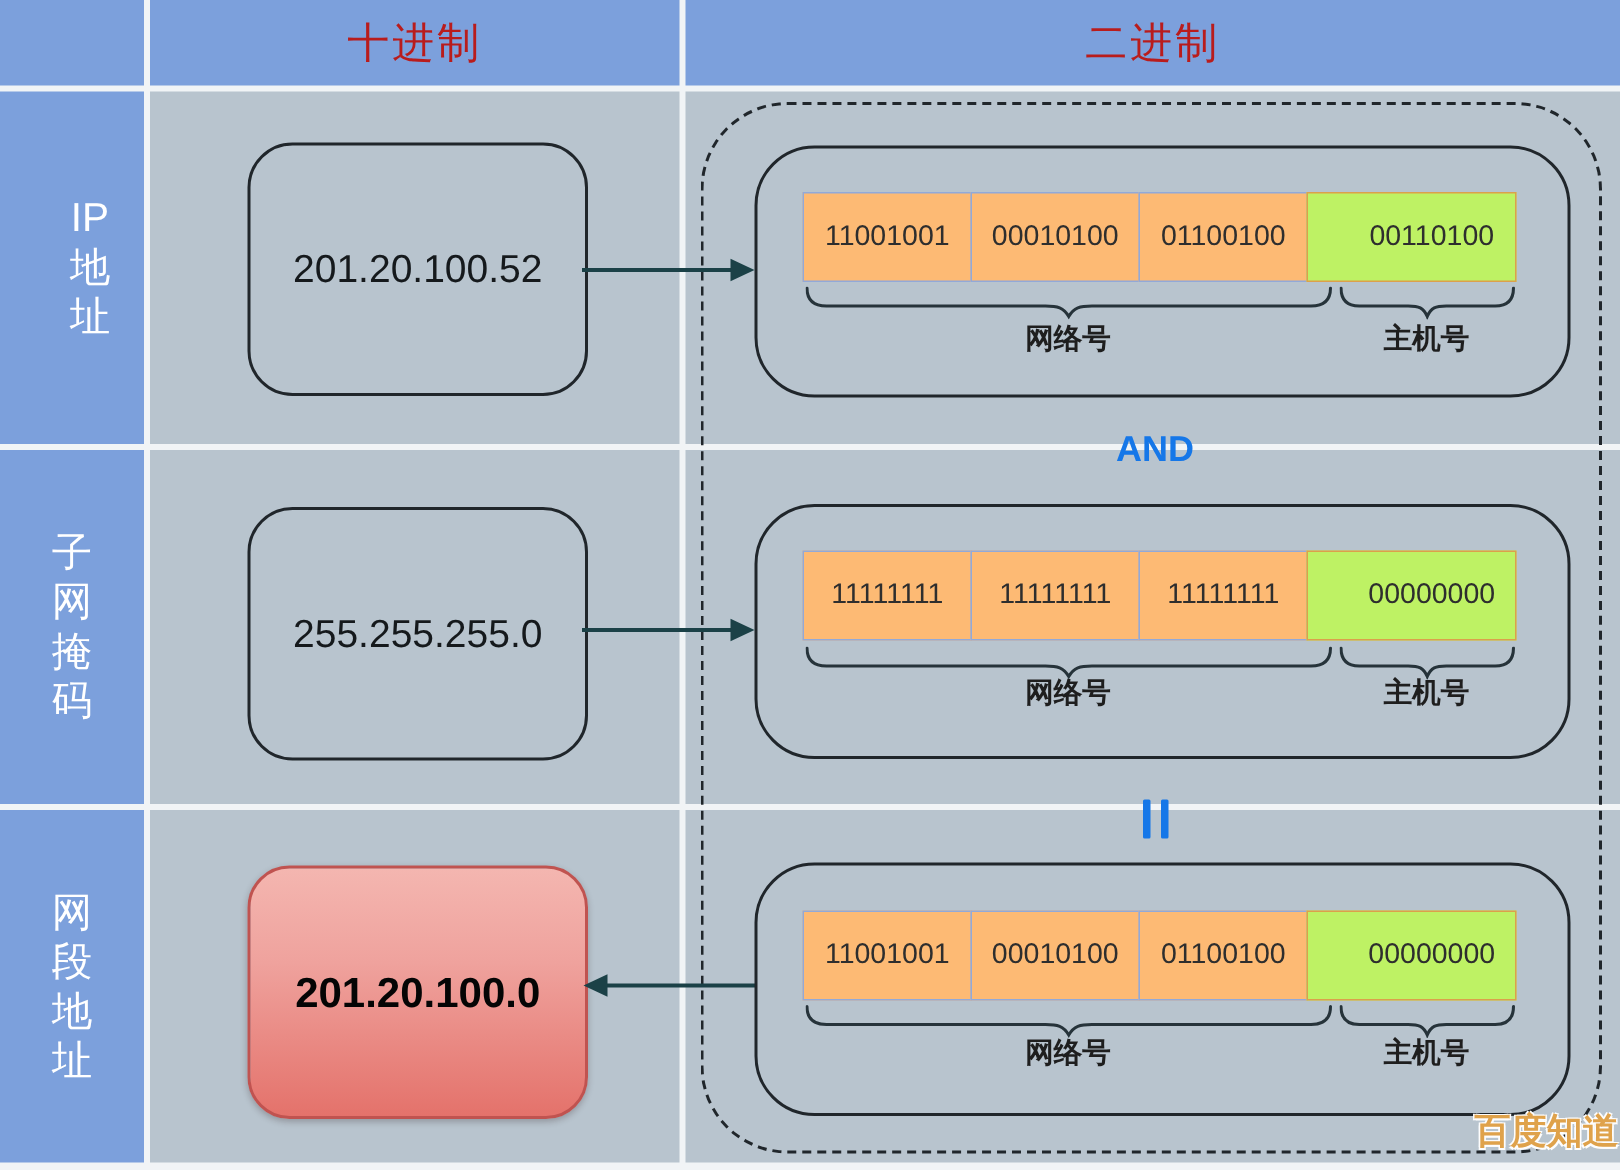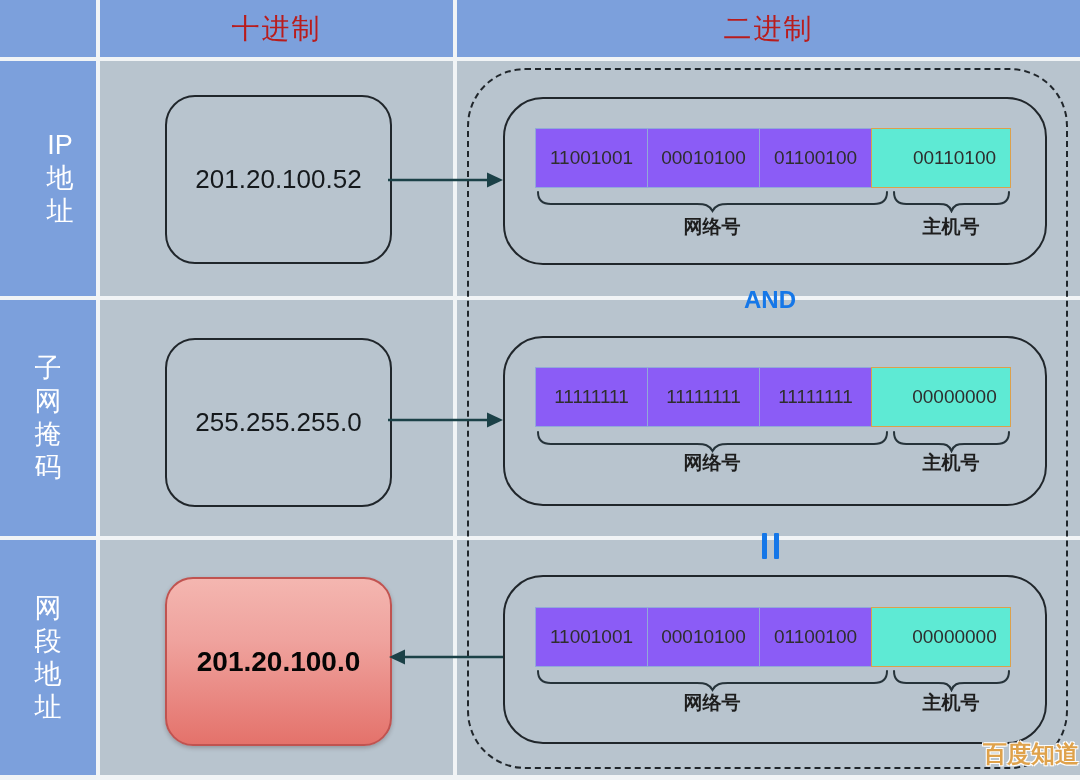--- a/index.html
+++ b/index.html
@@ -21,22 +21,22 @@
     border:2px solid #C05350;background:linear-gradient(180deg,#F4B6B0 0%,#EFA29D 38%,#E4726B 100%);
     box-shadow:0 2px 4px rgba(40,20,20,.25);
     display:flex;align-items:center;justify-content:center;font-size:28px;font-weight:bold;color:#050505;}
 
   .bin-container{position:absolute;left:503px;width:540px;border:2.5px solid #20262B;border-radius:40px;background:transparent;}
   .dashed-frame{position:absolute;left:467px;top:68px;width:597px;height:697px;
     border:2.5px dashed #20262B;border-radius:58px;}
 
   .octet-row{position:absolute;left:535px;width:476px;height:60px;display:flex;}
   .octet{flex:1;display:flex;align-items:center;justify-content:center;font-size:19px;color:#2E2E2E;
-    background:#8b5cf6;border:1px solid #92A9D8;margin-right:-1px;}
-  .octet.orange{background:#5eead4;border:1.5px solid #DCA04B;margin-right:0;padding-left:27px;}
+    background:#fdba74;border:1px solid #92A9D8;margin-right:-1px;}
+  .octet.orange{background:#bef264;border:1.5px solid #DCA04B;margin-right:0;padding-left:27px;}
 
   .brace{position:absolute;height:22px;}
   .brace svg{width:100%;height:100%;display:block;}
   .brace path{stroke:#26333A;stroke-width:2;fill:none;stroke-linecap:round;}
 
   .grp-label{position:absolute;font-size:19px;color:#1E1E1E;text-align:center;line-height:22px;font-weight:bold;}
 
   .arrow{position:absolute;width:116px;height:24px;}
   .arrow line{stroke:#1B4147;stroke-width:2.6;}
   .arrow polygon{fill:#1B4147;}

